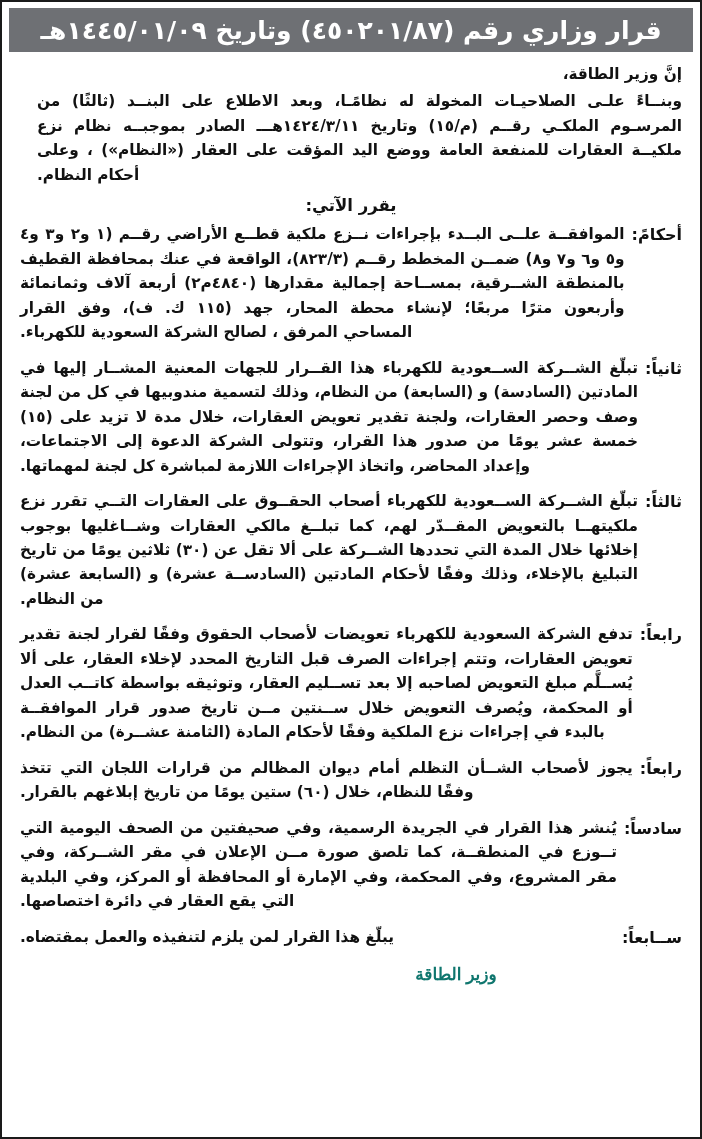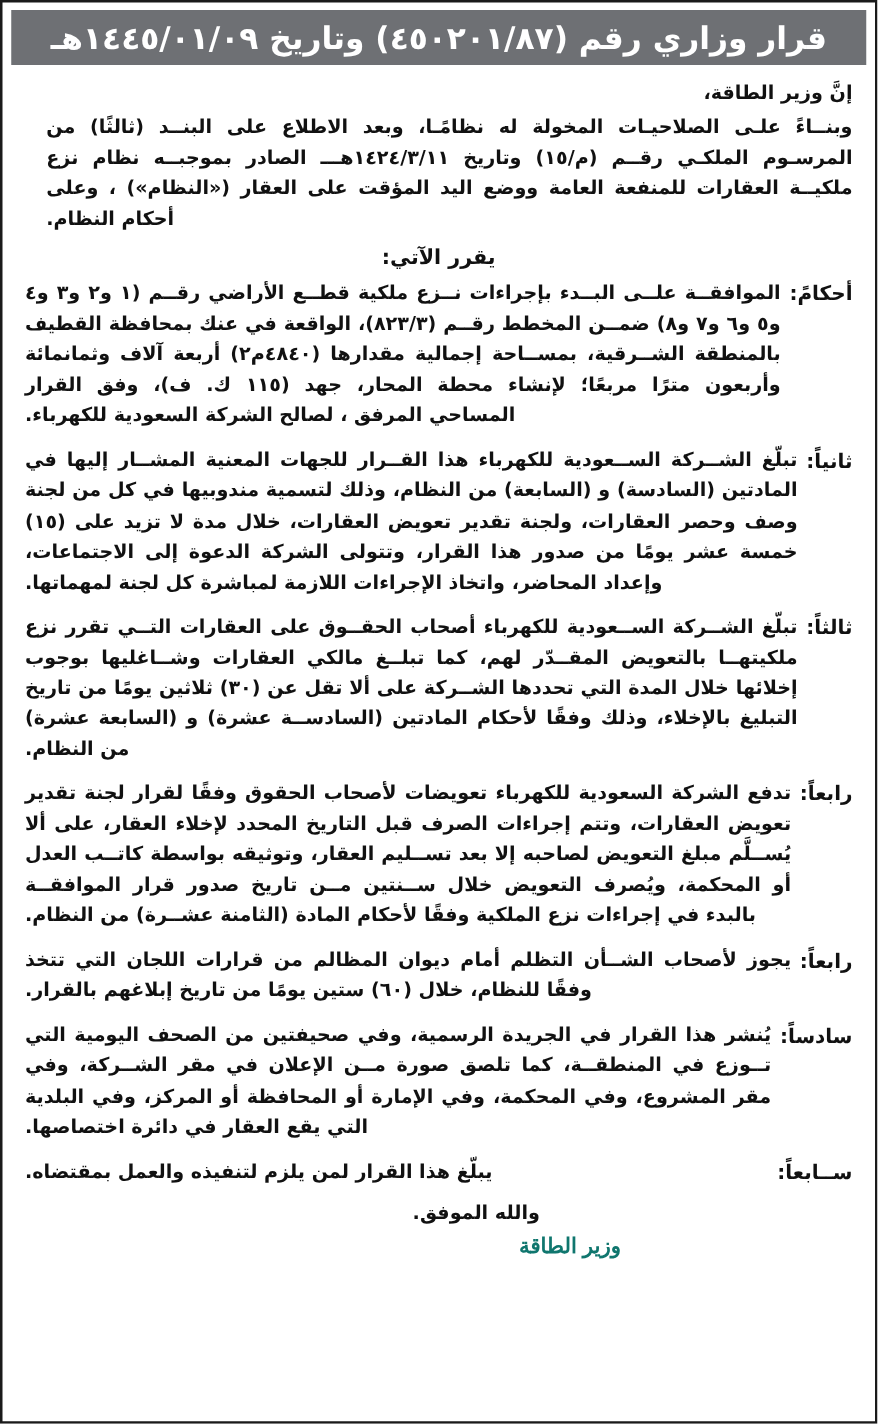--- a/index.html
+++ b/index.html
@@ -184,20 +184,19 @@
     <div class="clause">
       <div class="clause-label">سادساً:</div>
       <div class="clause-text">يُنشر هذا القرار في الجريدة الرسمية، وفي صحيفتين من الصحف اليومية التي تــوزع في المنطقــة، كما تلصق صورة مــن الإعلان في مقر الشــركة، وفي مقر المشروع، وفي المحكمة، وفي الإمارة أو المحافظة أو المركز، وفي البلدية التي يقع العقار في دائرة اختصاصها.</div>
     </div>
 
     <div class="clause">
       <div class="clause-label">ســابعاً:</div>
       <div class="clause-text">يبلّغ هذا القرار لمن يلزم لتنفيذه والعمل بمقتضاه.</div>
     </div>
 
-    <div class="closing">والله الموفق.</div>
 
     <div class="sign-block">
       <div class="sign-title">وزير الطاقة</div>
     </div>
 
   </div>
 </div>
 
 </body></html>

